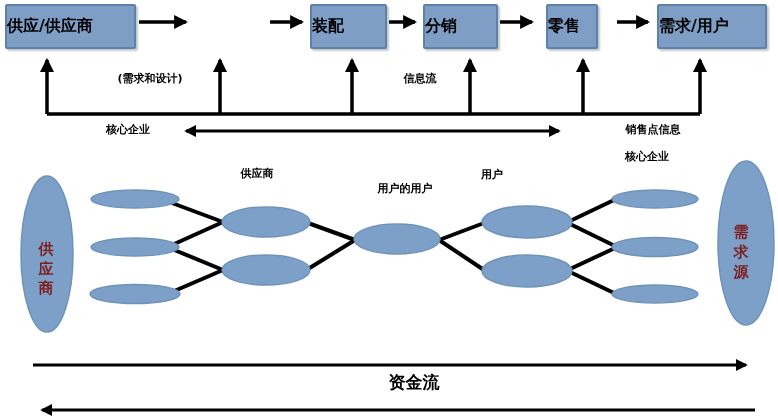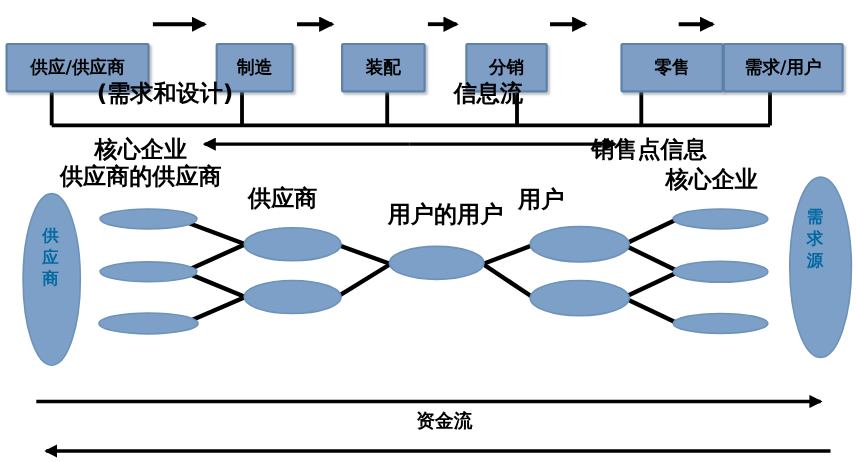--- a/index.html
+++ b/index.html
@@ -1,26 +1,26 @@
 <!DOCTYPE html>
 <html><head>
 <meta charset="utf-8">
 <style>
   html,body{margin:0;padding:0;background:#fff;}
   #stage{position:relative;width:778px;height:420px;background:#ffffff;overflow:hidden;
          font-family:"DejaVu Sans","Liberation Sans",sans-serif;}
   #net{position:absolute;left:0;top:0;width:778px;height:420px;}
   .box{position:absolute;top:4px;height:45px;background:#7E9EC6;border:2px solid #5d81a9;
-       border-radius:2px;box-sizing:border-box;display:flex;align-items:center;justify-content:center;
-       font-weight:bold;font-size:16px;color:#000;box-shadow:2px 2px 2px rgba(120,130,140,.45);margin-top:35px;}
-  .lbl{position:absolute;transform:translateX(-50%);font-weight:bold;font-size:21px;color:#000;
+       border-radius:2px;box-sizing:border-box;display:flex;align-items:center;justify-content:flex-start;
+       font-weight:bold;font-size:16px;color:#000;box-shadow:2px 2px 2px rgba(120,130,140,.45);}
+  .lbl{position:absolute;transform:translateX(-50%);font-weight:bold;font-size:11px;color:#000;
        white-space:nowrap;}
   .lbl-lg{font-size:17px;}
   .vtext{position:absolute;width:18px;transform:translateX(-50%);text-align:center;font-weight:bold;
-       font-size:15px;color:#0369a1;word-break:break-all;line-height:19.5px;}
+       font-size:15px;color:#7f1d1d;word-break:break-all;line-height:19.5px;margin-top:35px;}
   .vtext.right{line-height:20px;}
   svg .flowline{stroke:#000;fill:none;}
 </style>
 </head>
 <body>
 
 <div id="stage">
 
   <svg id="net" viewBox="0 0 778 420" xmlns="http://www.w3.org/2000/svg">
     <defs>
@@ -85,45 +85,41 @@
 
     <g stroke-width="3" class="flowline">
       <line x1="33" y1="365" x2="746" y2="365" class="flowline" marker-end="url(#ah)"></line>
       <line x1="755" y1="410" x2="42" y2="410" class="flowline" marker-end="url(#ah)"></line>
     </g>
   </svg>
 
   <div class="box" style="left:5px;width:131px">
       <span>供应/供应商</span>
     </div>
-  <div class="box" style="left:196px;width:71px">
-      <span>制造</span>
-    </div>
   <div class="box" style="left:423px;width:75px">
       <span>分销</span>
     </div>
   <div class="box" style="left:310px;width:77px">
       <span>装配</span>
     </div>
-  <div class="box" style="left:564px;width:94px">
+  <div class="box" style="left:546px;width:52px">
       <span>零售</span>
     </div>
   <div class="box" style="left:657px;width:110px">
       <span>需求/用户</span>
     </div>
 
   <div class="lbl" style="left:150px;top:71px">(需求和设计)</div>
-  <div class="lbl" style="left:444px;top:71px">信息流</div>
+  <div class="lbl" style="left:420px;top:71px">信息流</div>
   <div class="lbl" style="left:128px;top:122px">核心企业</div>
-  <div class="lbl" style="left:590px;top:122px">销售点信息</div>
+  <div class="lbl" style="left:653px;top:122px">销售点信息</div>
 
-  <div class="lbl" style="left:128px;top:146px">供应商的供应商</div>
   <div class="lbl" style="left:257px;top:166px">供应商</div>
   <div class="lbl" style="left:405px;top:181px">用户的用户</div>
   <div class="lbl" style="left:492px;top:167px">用户</div>
   <div class="lbl" style="left:647px;top:149px">核心企业</div>
 
   <div class="vtext" style="left:46px;top:205px">供应商</div>
   <div class="vtext right" style="left:741px;top:187px">需求源</div>
 
-  <div class="lbl lbl-lg" style="left:404px;top:371px">资金流</div>
+  <div class="lbl lbl-lg" style="left:414px;top:371px">资金流</div>
 
 </div>
 
 </body></html>

